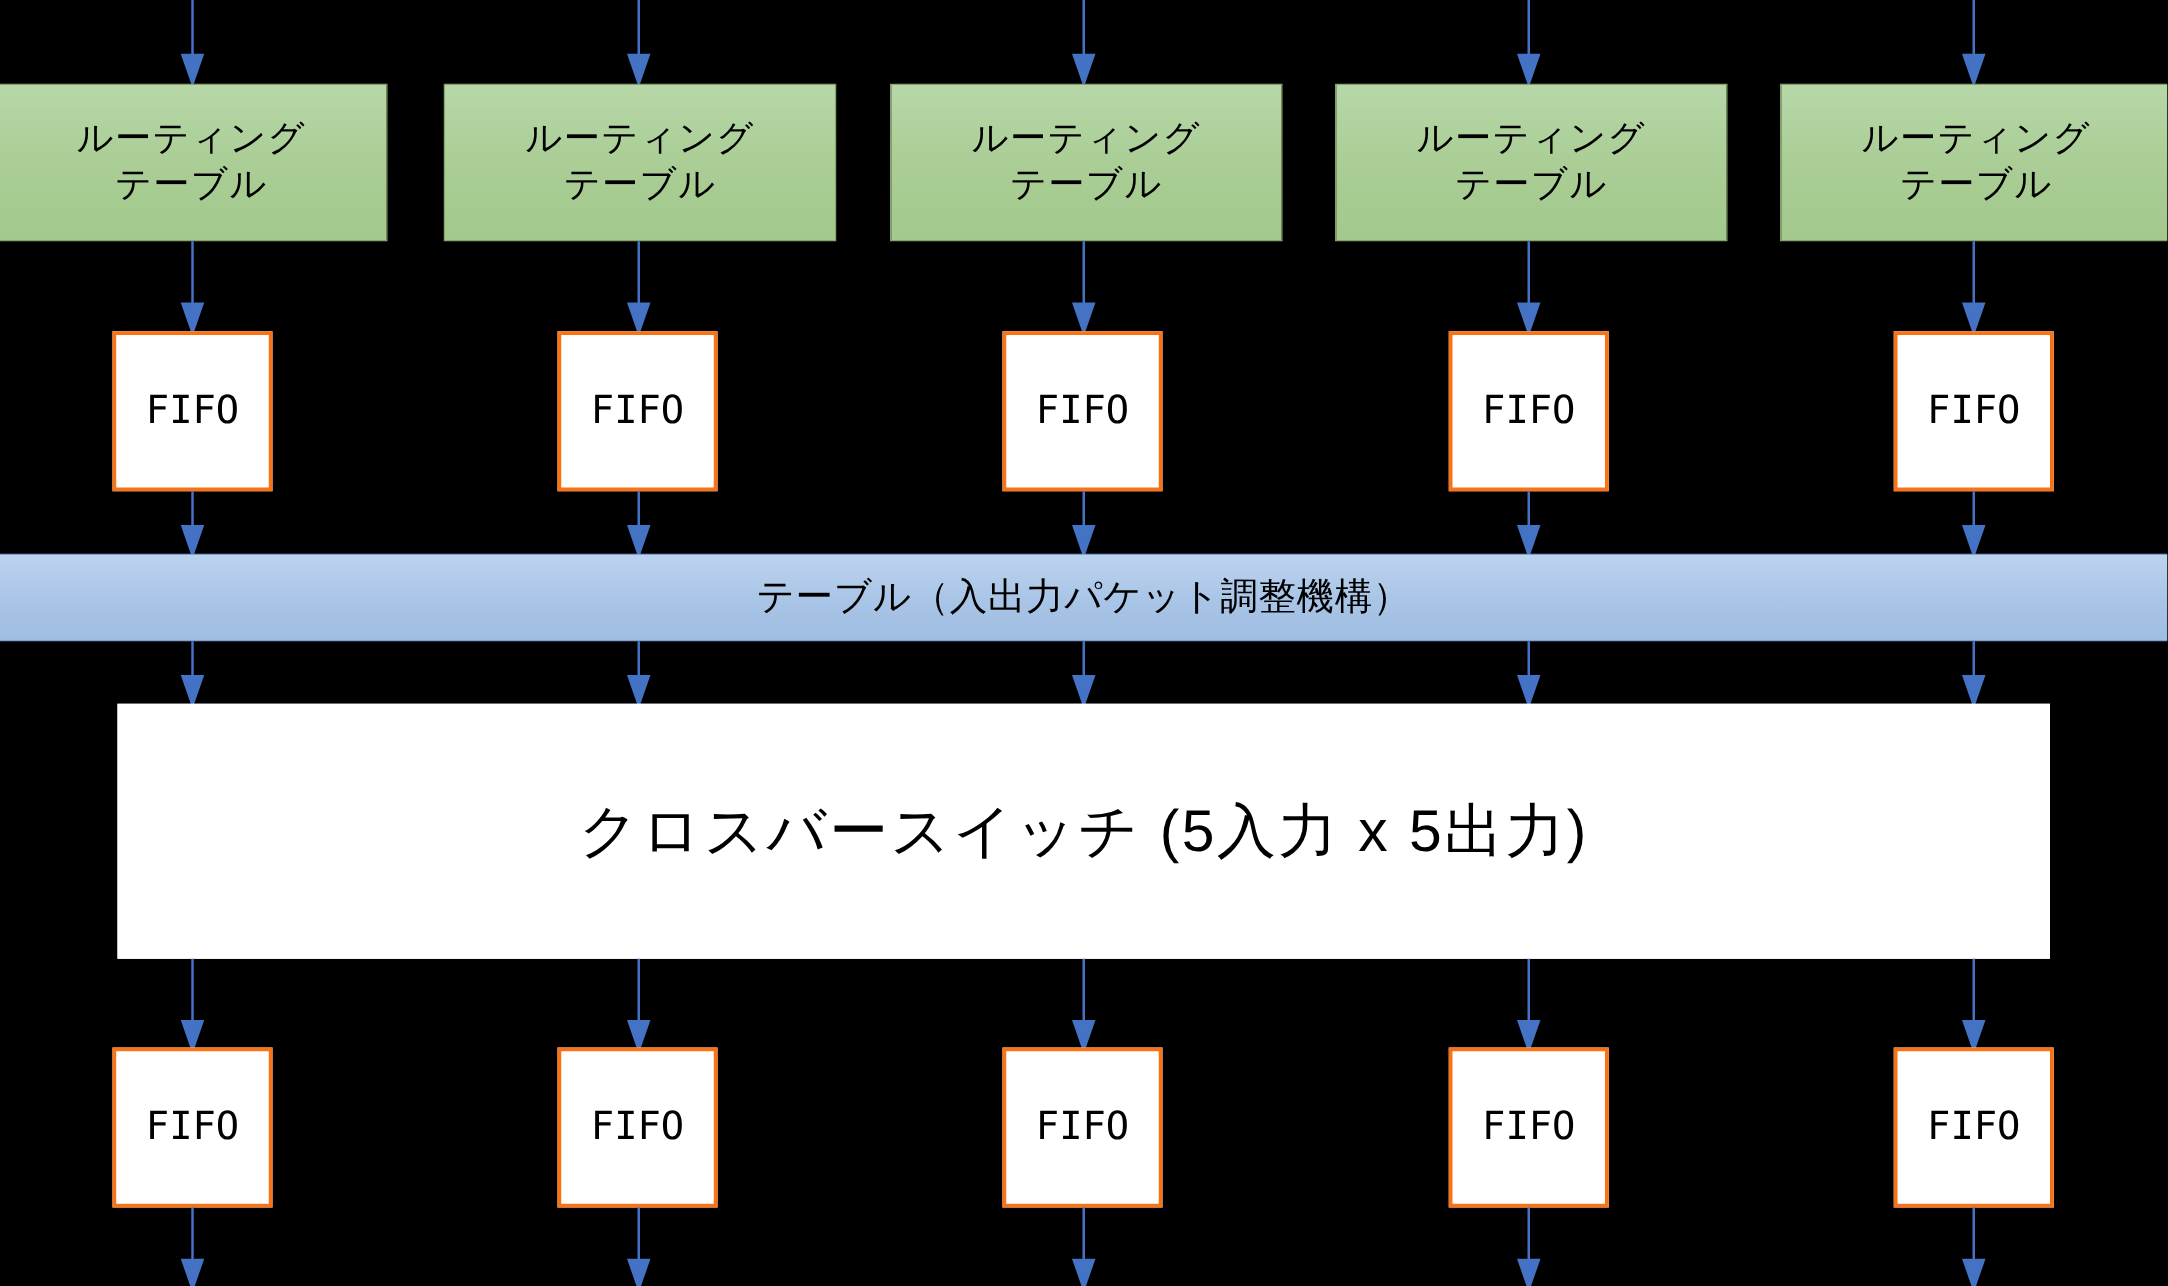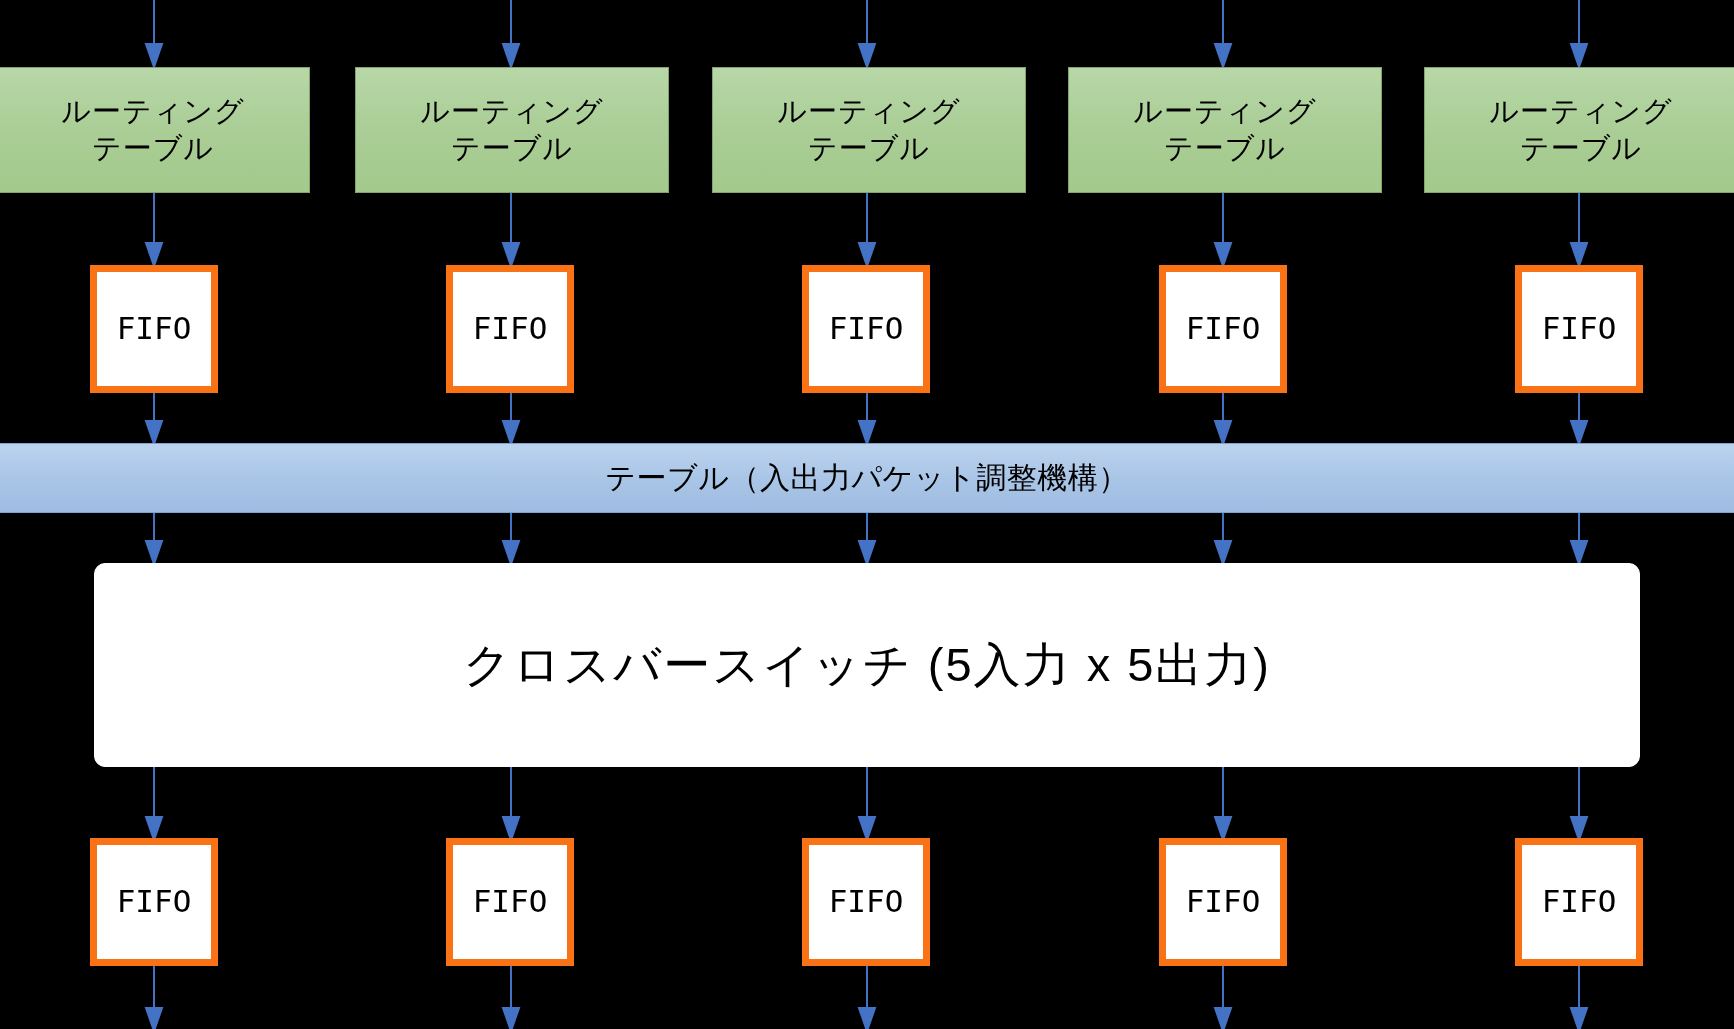--- a/index.html
+++ b/index.html
@@ -32,21 +32,21 @@
   .routing-table{
     background:linear-gradient(180deg,#b7d7a8 0%, #a9cd94 55%, #a3c98d 100%);
     border:1px solid #86a36e;
     font-size:29px;
     letter-spacing:1px;
     font-family:"Liberation Serif", serif;
   }
 
   .fifo{
     background:#ffffff;
-    border:7px solid #f97316;
+    border:3px solid #f97316;
     font-family:"DejaVu Sans Mono","Liberation Mono",monospace;
     font-size:31px;
     letter-spacing:0px;
   }
 
   .arbiter{
     background:linear-gradient(180deg,#bcd3ee 0%, #a8c4e6 55%, #9fbde2 100%);
     border-top:1px solid #7fa3d0;
     border-bottom:1px solid #7fa3d0;
     font-size:30px;
@@ -272,21 +272,21 @@
   </div>
   <div class="conn" style="left:1563px;top:513px;">
     <svg width="32" height="52">
         <g stroke="#4472c4" stroke-width="2" fill="#4472c4">
       <line x1="16" y1="0" x2="16" y2="38"></line>
           <polygon points="16,51 8,28 24,28"></polygon>
         </g>
       </svg>
   </div>
 
-  <div class="node crossbar" style="left:94px;top:563px;width:1546px;height:204px;border-radius:11px;">
+  <div class="node crossbar" style="left:94px;top:563px;width:1546px;height:204px;">
     <span>クロスバースイッチ (5入力 x 5出力)</span>
   </div>
 
   <div class="conn" style="left:138px;top:767px;">
     <svg width="32" height="74">
         <g stroke="#4472c4" stroke-width="2" fill="#4472c4">
       <line x1="16" y1="0" x2="16" y2="60"></line>
           <polygon points="16,73 8,50 24,50"></polygon>
         </g>
       </svg>

